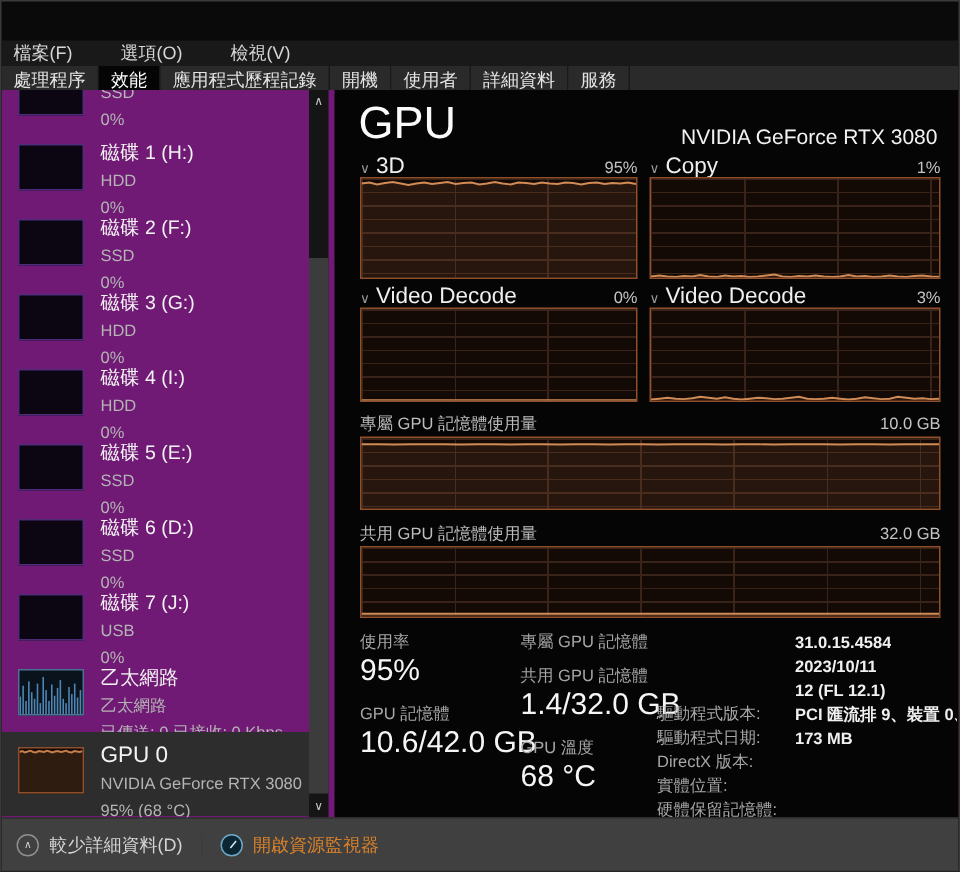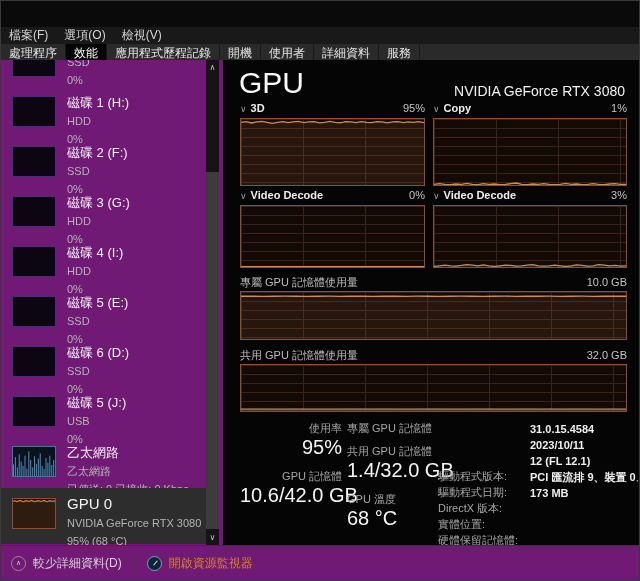--- a/index.html
+++ b/index.html
@@ -15,21 +15,21 @@
     border:1px solid #a8572e; background:#1d0e07; }
   .app-icon i { position:absolute; bottom:1px; left:2px; width:2px; height:5px; background:#c06a35; }
   .app-icon i + i { left:5px; height:8px; }
   .app-icon i + i + i { left:8px; height:3px; }
   .win-title { position:absolute; left:28px; top:6px; font-size:12px; color:#cfcfcf; }
   .win-btns { position:absolute; right:0; top:0; height:26px; display:flex; }
   .win-btn { width:42px; height:26px; display:flex; align-items:center; justify-content:center;
     color:#9a9a9a; font-size:12px; }
   
   .menubar { position:absolute; top:26px; left:0; right:0; height:17px; background:#191919;
-    display:flex; align-items:center; padding-left:8px; gap:16px; }
+    display:flex; align-items:center; padding-left:8px; gap:32px; }
   .menu-item { font-size:12px; color:#d6d6d6; }
   
   .tabstrip { position:absolute; top:43px; left:0; right:0; height:16px; background:#2a2a2a;
     display:flex; }
   .tab { font-size:12px; color:#e4e4e4; padding:1px 8px 12px; border-right:1px solid #191919;
     white-space:nowrap; background:#2a2a2a; }
   .tab.selected { background:#050505; color:#ffffff; }
   
   .body { position:absolute; top:59px; left:0; right:0; bottom:35px; background:#701a75; }
   
@@ -56,46 +56,46 @@
     display:flex; align-items:center; justify-content:center; }
   .sb-up { top:0; } .sb-down { bottom:0; }
   .sb-thumb { position:absolute; left:0; width:13px; top:112px; bottom:16px; background:#3c3c3c; }
   
   .main { position:absolute; left:222px; top:0; right:0; bottom:0; background:#050505; }
   .gpu-heading { position:absolute; left:16px; top:6px; font-size:30px; font-weight:300; color:#fafafa; }
   .gpu-device { position:absolute; right:14px; top:23px; font-size:14px; color:#f2f2f2; }
   .chart-block { position:absolute; }
   .chart-head { display:flex; align-items:baseline; height:14px; margin-bottom:2px; }
   .chev { color:#9a9a9a; font-size:9px; margin-right:4px; }
-  .chart-label { font-size:11px; font-weight:700; color:#efefef; white-space:nowrap; }
+  .chart-label { font-size:15px; font-weight:400; color:#efefef; white-space:nowrap; }
   .chart-pct { margin-left:auto; font-size:11px; color:#c4c4c4; }
   .mem-head .chart-label { font-weight:400; font-size:11px; color:#bdbdbd; }
   .graph { position:relative; border:1px solid #8f4f2a; background-color:#130a05;
     background-image:
       repeating-linear-gradient(to right, #3a241a 0 1px, transparent 1px 62px),
       repeating-linear-gradient(to bottom, #3a241a 0 1px, transparent 1px 9px); }
   .graph svg { position:absolute; inset:0; width:100%; height:100%; }
   #blk-3d     { left:17px;  top:42px;  width:185px; } #blk-3d .graph,#blk-copy .graph { height:68px; }
   #blk-copy   { left:210px; top:42px;  width:194px; }
   #blk-enc    { left:17px;  top:129px; width:185px; } #blk-enc .graph,#blk-dec .graph { height:63px; }
   #blk-dec    { left:210px; top:129px; width:194px; }
   #blk-mem1   { left:17px;  top:215px; width:387px; } #blk-mem1 .graph { height:49px; }
   #blk-mem2   { left:17px;  top:288px; width:387px; } #blk-mem2 .graph { height:48px; }
   
-  .stats-col1 { position:absolute; left:17px;  top:361px; width:102px;text-align:right; }
+  .stats-col1 { position:absolute; left:17px;  top:361px; width:102px; }
   .stats-col2 { position:absolute; left:124px; top:361px; width:106px; }
   .stats-col3 { position:absolute; left:215px; top:362px; width:200px; }
   .stat { margin-bottom:9px; }
   .stat .lbl { font-size:11px; color:#a6a6a6; line-height:14px; white-space:nowrap; }
   .stat .val { font-size:20px; color:#f5f5f5; line-height:25px; white-space:nowrap; }
   .kv { display:flex; height:16px; font-size:11px; line-height:14px; }
   .kv .k { width:92px; color:#a6a6a6; white-space:nowrap; flex:none;margin-top:47px; }
   .kv .v { color:#f0f0f0; font-weight:700; white-space:nowrap; overflow:hidden; }
   
-  .footer { position:absolute; left:0; right:0; bottom:0; height:35px; background:#701a75;
+  .footer { position:absolute; left:0; right:0; bottom:0; height:35px; background:#404040;
     border-top:1px solid #333; display:flex; align-items:center; padding-left:10px; }
   .circle-icon { width:15px; height:15px; border-radius:50%; border:1px solid #8f8f8f;
     color:#d0d0d0; font-size:7px; display:flex; align-items:center; justify-content:center;
     margin-right:7px; flex:none; }
   .footer-less { font-size:12px; color:#d4d4d4; display:flex; align-items:center; }
   .footer-sep { width:1px; height:16px; background:#3c3c3c; margin:0 12px; }
   .gauge-icon { width:15px; height:15px; border-radius:50%; background:#0c2633;
     border:1px solid #6fa7c6; position:relative; margin-right:7px; flex:none; }
   .gauge-icon::after { content:""; position:absolute; left:7px; top:3px; width:1px; height:6px;
     background:#d8ecf7; transform:rotate(40deg); }
@@ -178,21 +178,21 @@
           <span class="thumb"></span>
           <span class="txt">
             <span class="t1">磁碟 6 (D:)</span><br>
             <span class="t2">SSD</span><br>
             <span class="t3">0%</span>
           </span>
         </div>
         <div class="side-item">
           <span class="thumb"></span>
           <span class="txt">
-            <span class="t1">磁碟 5 (J:)</span><br>
+            <span class="t1">磁碟 7 (J:)</span><br>
             <span class="t2">USB</span><br>
             <span class="t3">0%</span>
           </span>
         </div>
         <div class="side-item eth">
           <span class="thumb">
               <svg viewBox="0 0 100 100" preserveAspectRatio="none">
                 <rect x="0.0" width="2.5" y="60.0" height="40.0" fill="#4f86b4"></rect>
                 <rect x="4.5" width="2.5" y="35.0" height="65.0" fill="#4f86b4"></rect>
                 <rect x="9.1" width="2.5" y="70.0" height="30.0" fill="#4f86b4"></rect>

